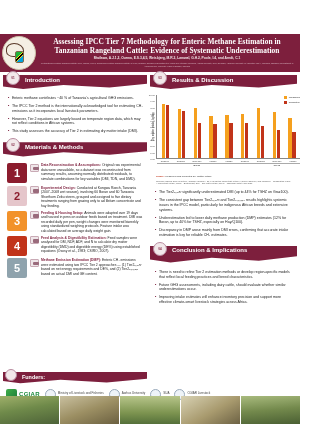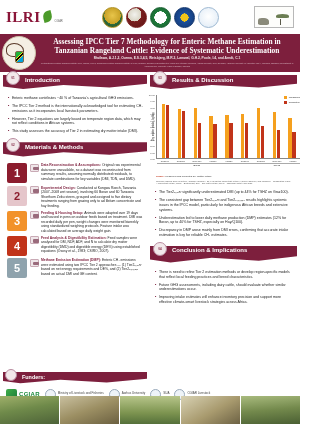--- a/index.html
+++ b/index.html
@@ -317,38 +317,20 @@
   .photo.p2 { background: linear-gradient(160deg,#c9c0a0 0%,#9c8f63 50%,#6b6040 100%); }
   .photo.p3 { background: linear-gradient(180deg,#b7c58a 0%,#7d9450 60%,#55703a 100%); }
   .photo.p4 { background: linear-gradient(150deg,#d8d2b4 0%,#a89a6e 55%,#6d6244 100%); }
   .photo.p5 { background: linear-gradient(175deg,#a9bb7e 0%,#73894c 50%,#4a5f33 100%); }
 </style>
 </head>
 <body>
 
 <div id="poster">
 
-  <div class="logo-strip">
-    <div class="ilri-logo">
-      <span class="ilri-text">ILRI</span>
-      <span class="ilri-leaf"></span>
-      <span class="ilri-sub">CGIAR</span>
-    </div>
-    <div class="logo-row">
-      <div class="clogo l1"></div>
-      <div class="clogo l2"></div>
-      <div class="clogo l3"></div>
-      <div class="clogo l4"></div>
-      <div class="clogo l5"></div>
-    </div>
-    <div class="box-logo">
-      <span class="cow-shape"></span>
-      <span class="tree-shape"></span>
-    </div>
-  </div>
 
   <div class="title-banner">
     <div class="title-medallion">
       <div class="medallion-cow"></div>
       <div class="medallion-flag"></div>
     </div>
     <div class="title-text-wrap">
       <div class="poster-title">Assessing IPCC Tier 7 Methodology for Enteric Methane Estimation in Tanzanian Rangeland Cattle: Evidence of Systematic Underestimation</div>
       <div class="authors">Mwilawa, A.J.1,2, Ourma, E.S.3,4,5, Weisbjerg, M.R.3, Lamwal, G.H.2, Poole, I.4, and Arndt, C.1</div>
       <div class="affiliations">1 International Livestock Research Institute (ILRI), Nairobi, Kenya; 2 Tanzania Livestock Research Institute (TALIRI), Dodoma, Tanzania; 3 Department of Animal and Veterinary Sciences, Aarhus University, Tjele, Denmark; 4 Sokoine University of Agriculture (SUA), Morogoro, Tanzania; 5 Department of Animal Science, University of Dar es Salaam, Tanzania</div>

